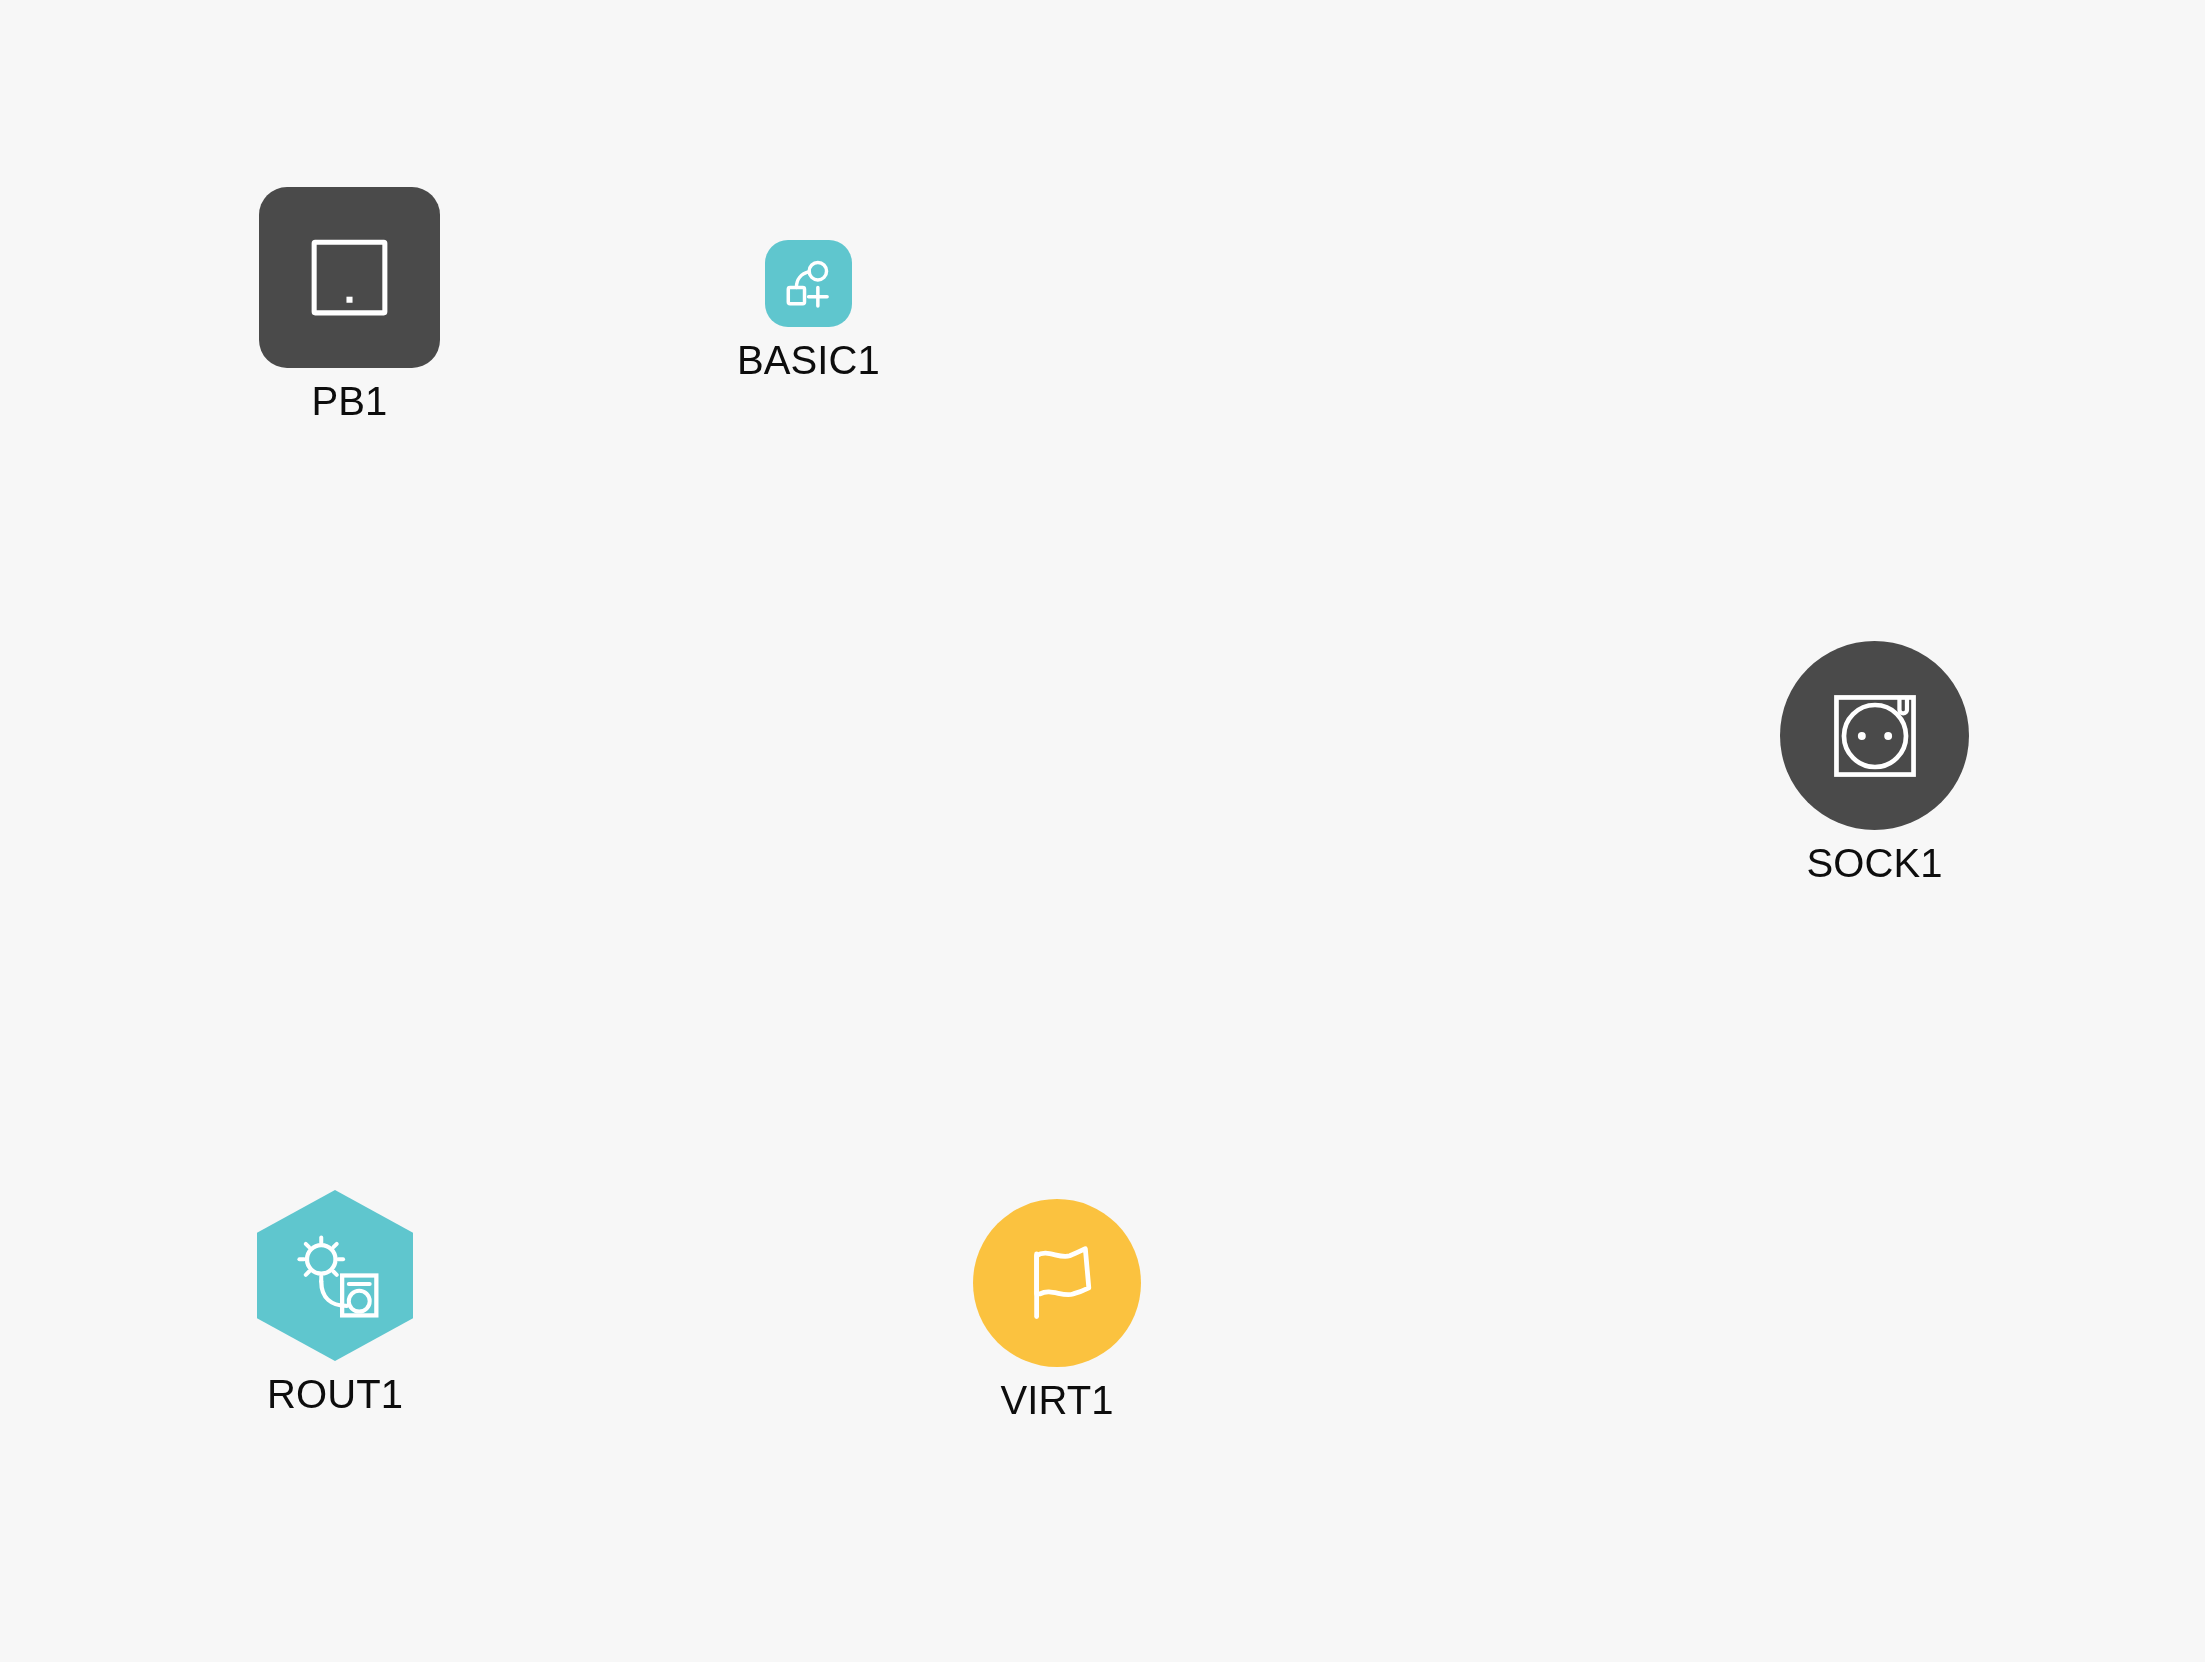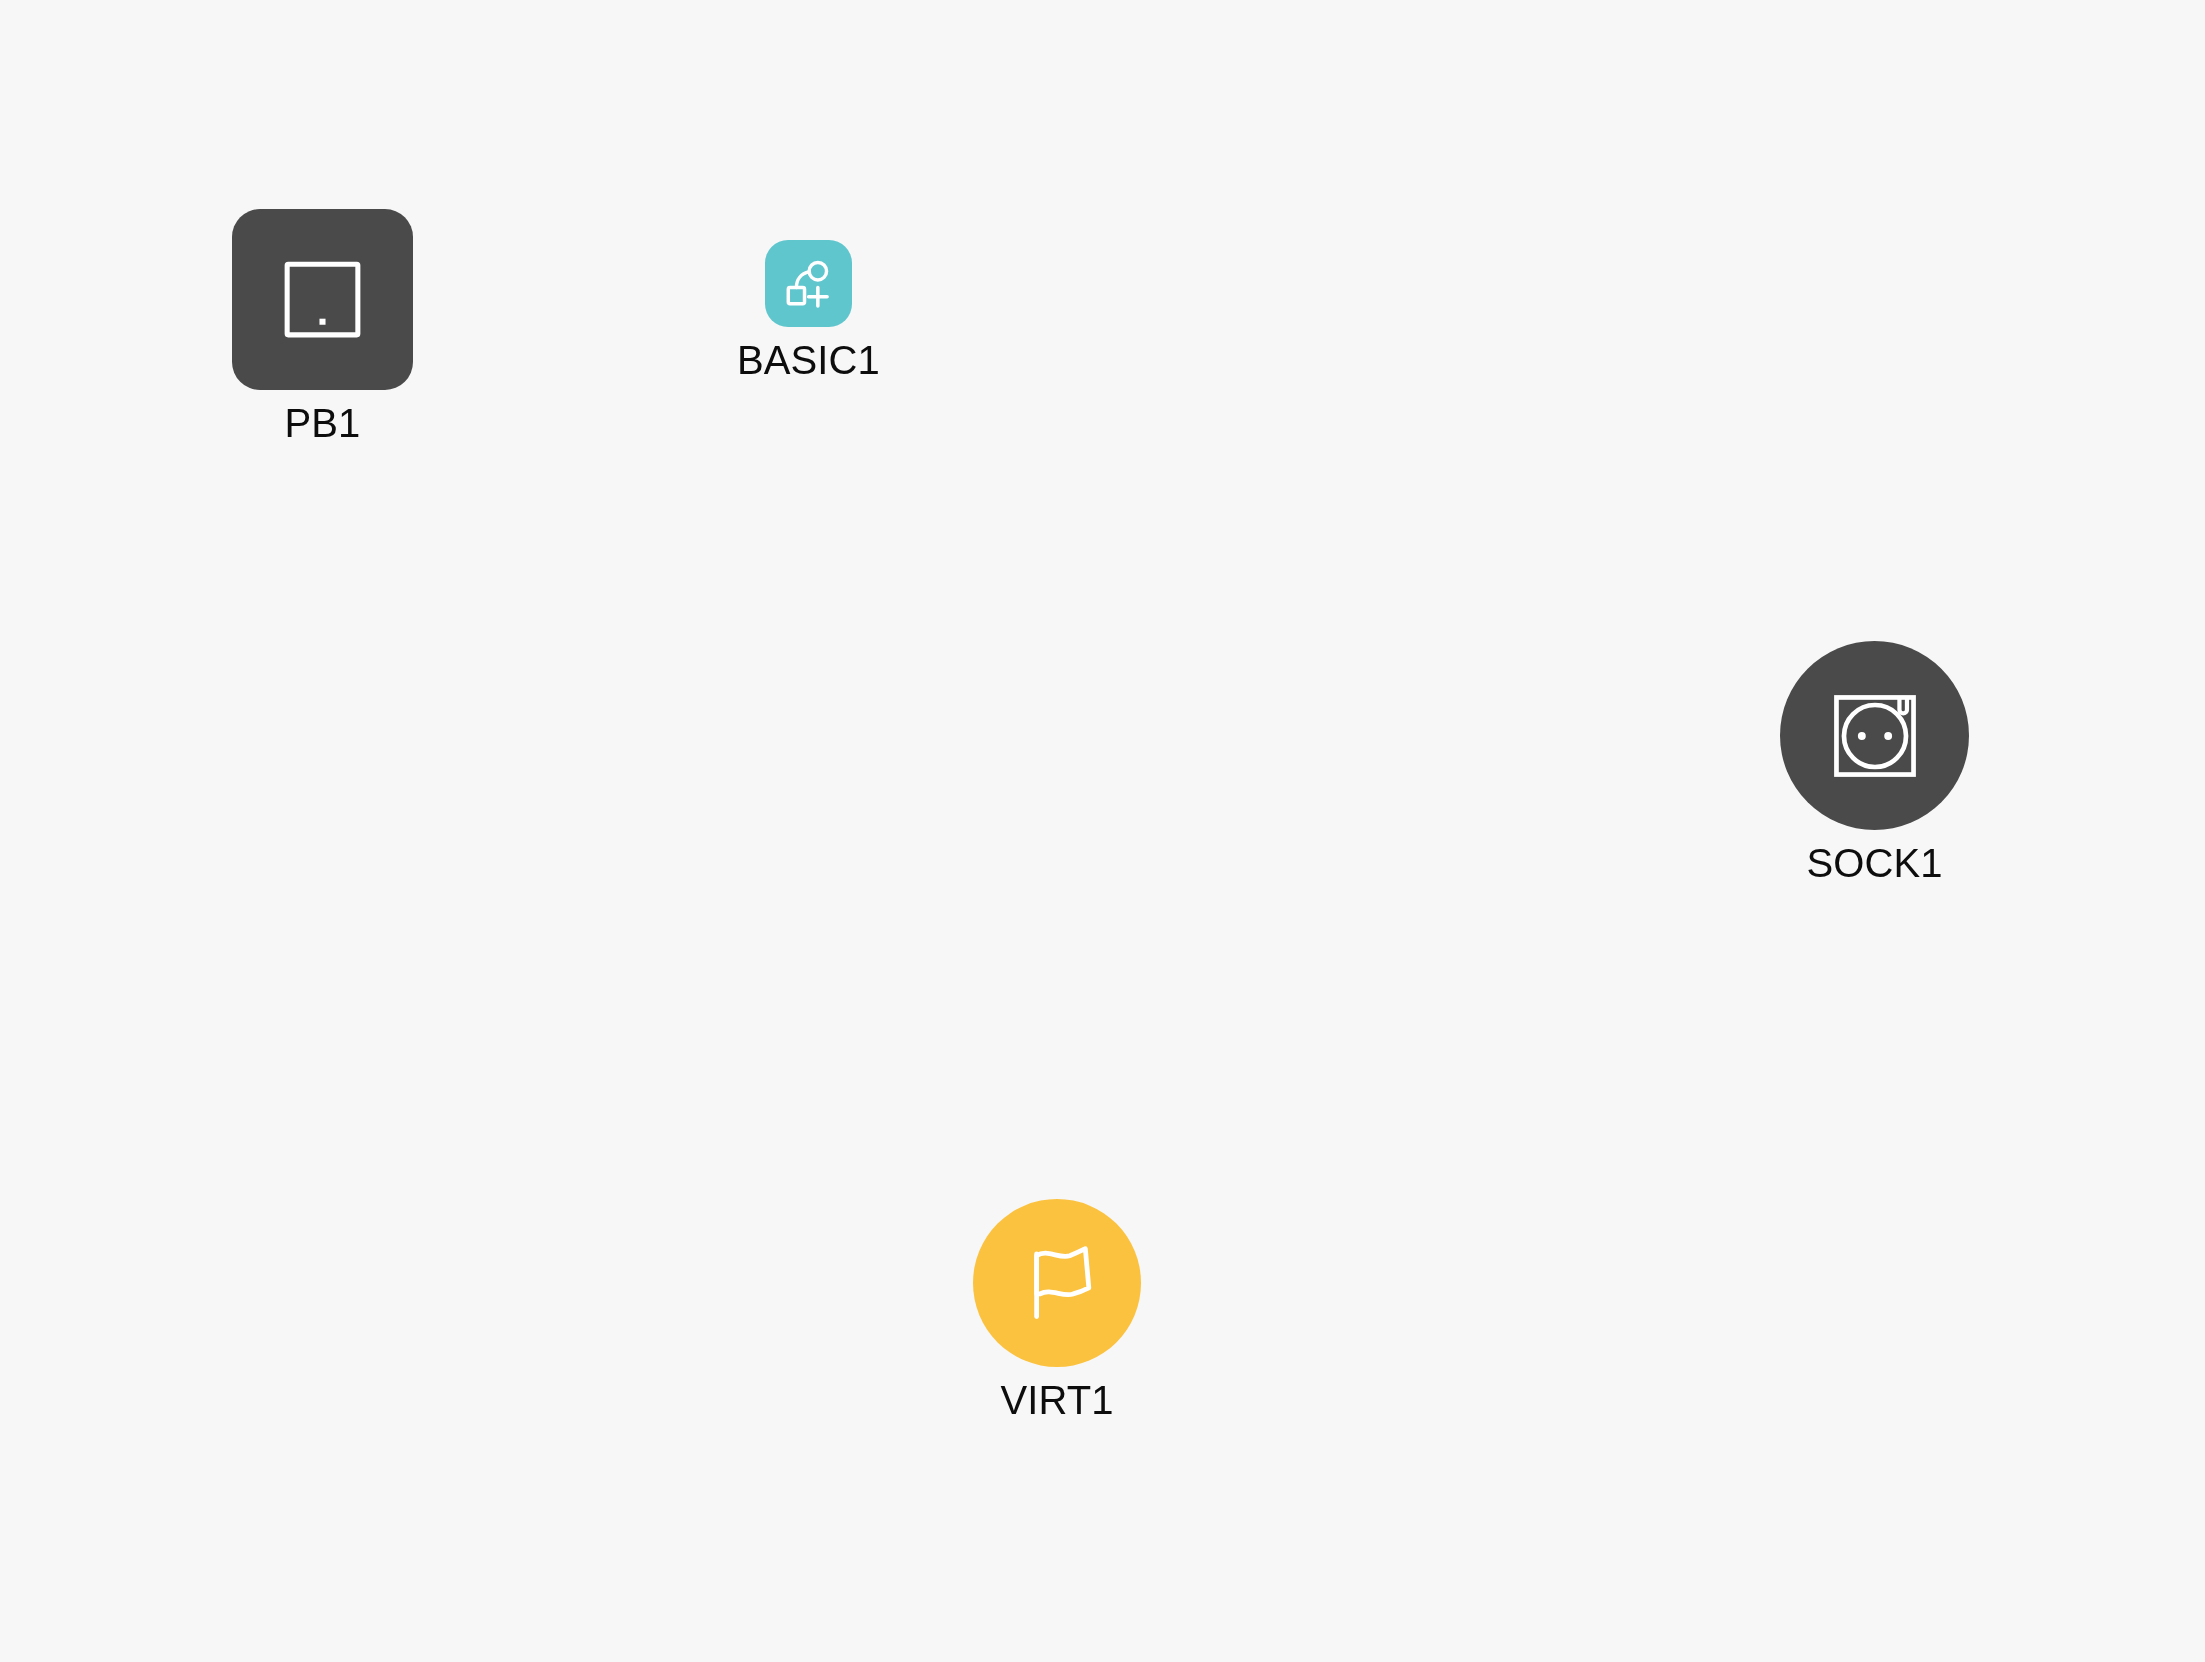--- a/index.html
+++ b/index.html
@@ -60,21 +60,21 @@
     font-size: 40px;
     line-height: 1.05;
     color: #0d0d0d;
     white-space: nowrap;
     letter-spacing: 0.1px;
     text-align: center;
     font-weight: 400;
   }
 
   
-  #node-pb1    { left: 232px;  top: 187px; margin-top: 22px; }
+  #node-pb1    { left: 259px;  top: 187px; }
   #node-basic1 { left: 737px; top: 240px; }
   #node-sock1  { left: 1780px; top: 641px; align-items: center; }
   #node-rout1  { left: 257px;  top: 1190px; }
   #node-virt1  { left: 973px; top: 1199px; justify-content: center; }
 </style>
 </head>
 <body>
 
 <div id="canvas">
 
@@ -106,20 +106,45 @@
         <rect x="9" y="9" width="82" height="82" fill="none" stroke="#ffffff" stroke-width="5"></rect>
         <circle cx="50" cy="50" r="33" fill="none" stroke="#ffffff" stroke-width="5"></circle>
         <circle cx="36" cy="50" r="4.2" fill="#ffffff"></circle>
         <circle cx="64" cy="50" r="4.2" fill="#ffffff"></circle>
         <path d="M76 9 L76 22 A4 4 0 0 0 84 22 L84 9" fill="none" stroke="#ffffff" stroke-width="4.5"></path>
       </svg>
     </div>
     <div class="node-label">SOCK1</div>
   </div>
 
+  <div class="node" id="node-rout1">
+    <div class="node-shape shape-hexagon" style="width:156px;height:171px;background:#5fc6ce;">
+      <svg class="node-icon" width="95" height="95" viewBox="0 0 100 100">
+
+        <circle cx="35" cy="33" r="15" fill="none" stroke="#ffffff" stroke-width="4.5"></circle>
+        <g stroke="#ffffff" stroke-width="4.2" stroke-linecap="round">
+          <line x1="35" y1="10" x2="35" y2="15"></line>
+          <line x1="35" y1="51" x2="35" y2="56"></line>
+          <line x1="12" y1="33" x2="17" y2="33"></line>
+          <line x1="53" y1="33" x2="58" y2="33"></line>
+          <line x1="18.7" y1="16.7" x2="22.2" y2="20.2"></line>
+          <line x1="47.8" y1="45.8" x2="51.3" y2="49.3"></line>
+          <line x1="18.7" y1="49.3" x2="22.2" y2="45.8"></line>
+          <line x1="47.8" y1="20.2" x2="51.3" y2="16.7"></line>
+        </g>
+
+        <path d="M35 56 C35 74 46 82 62 82" fill="none" stroke="#ffffff" stroke-width="4.5" stroke-linecap="round"></path>
+
+        <rect x="57" y="50" width="36" height="42" fill="none" stroke="#ffffff" stroke-width="4.5"></rect>
+        <line x1="64" y1="59" x2="86" y2="59" stroke="#ffffff" stroke-width="4.2" stroke-linecap="round"></line>
+        <circle cx="75" cy="77" r="11" fill="none" stroke="#ffffff" stroke-width="4.2"></circle>
+      </svg>
+    </div>
+    <div class="node-label">ROUT1</div>
+  </div>
 
   <div class="node" id="node-virt1">
     <div class="node-shape shape-circle" style="width:168px;height:168px;background:#fbc23f;">
       <svg class="node-icon" width="87" height="87" viewBox="0 0 100 100">
         <path d="M26 16 L26 88" fill="none" stroke="#ffffff" stroke-width="5.5" stroke-linecap="round"></path>
         <path d="M26 18 C38 10 52 22 64 18 C72 15 78 12 82 10
                  L86 55 C82 57 76 60 68 62 C56 66 42 55 30 62
                  L26 62 Z" fill="none" stroke="#ffffff" stroke-width="5.5" stroke-linejoin="round" stroke-linecap="round"></path>
       </svg>
     </div>

